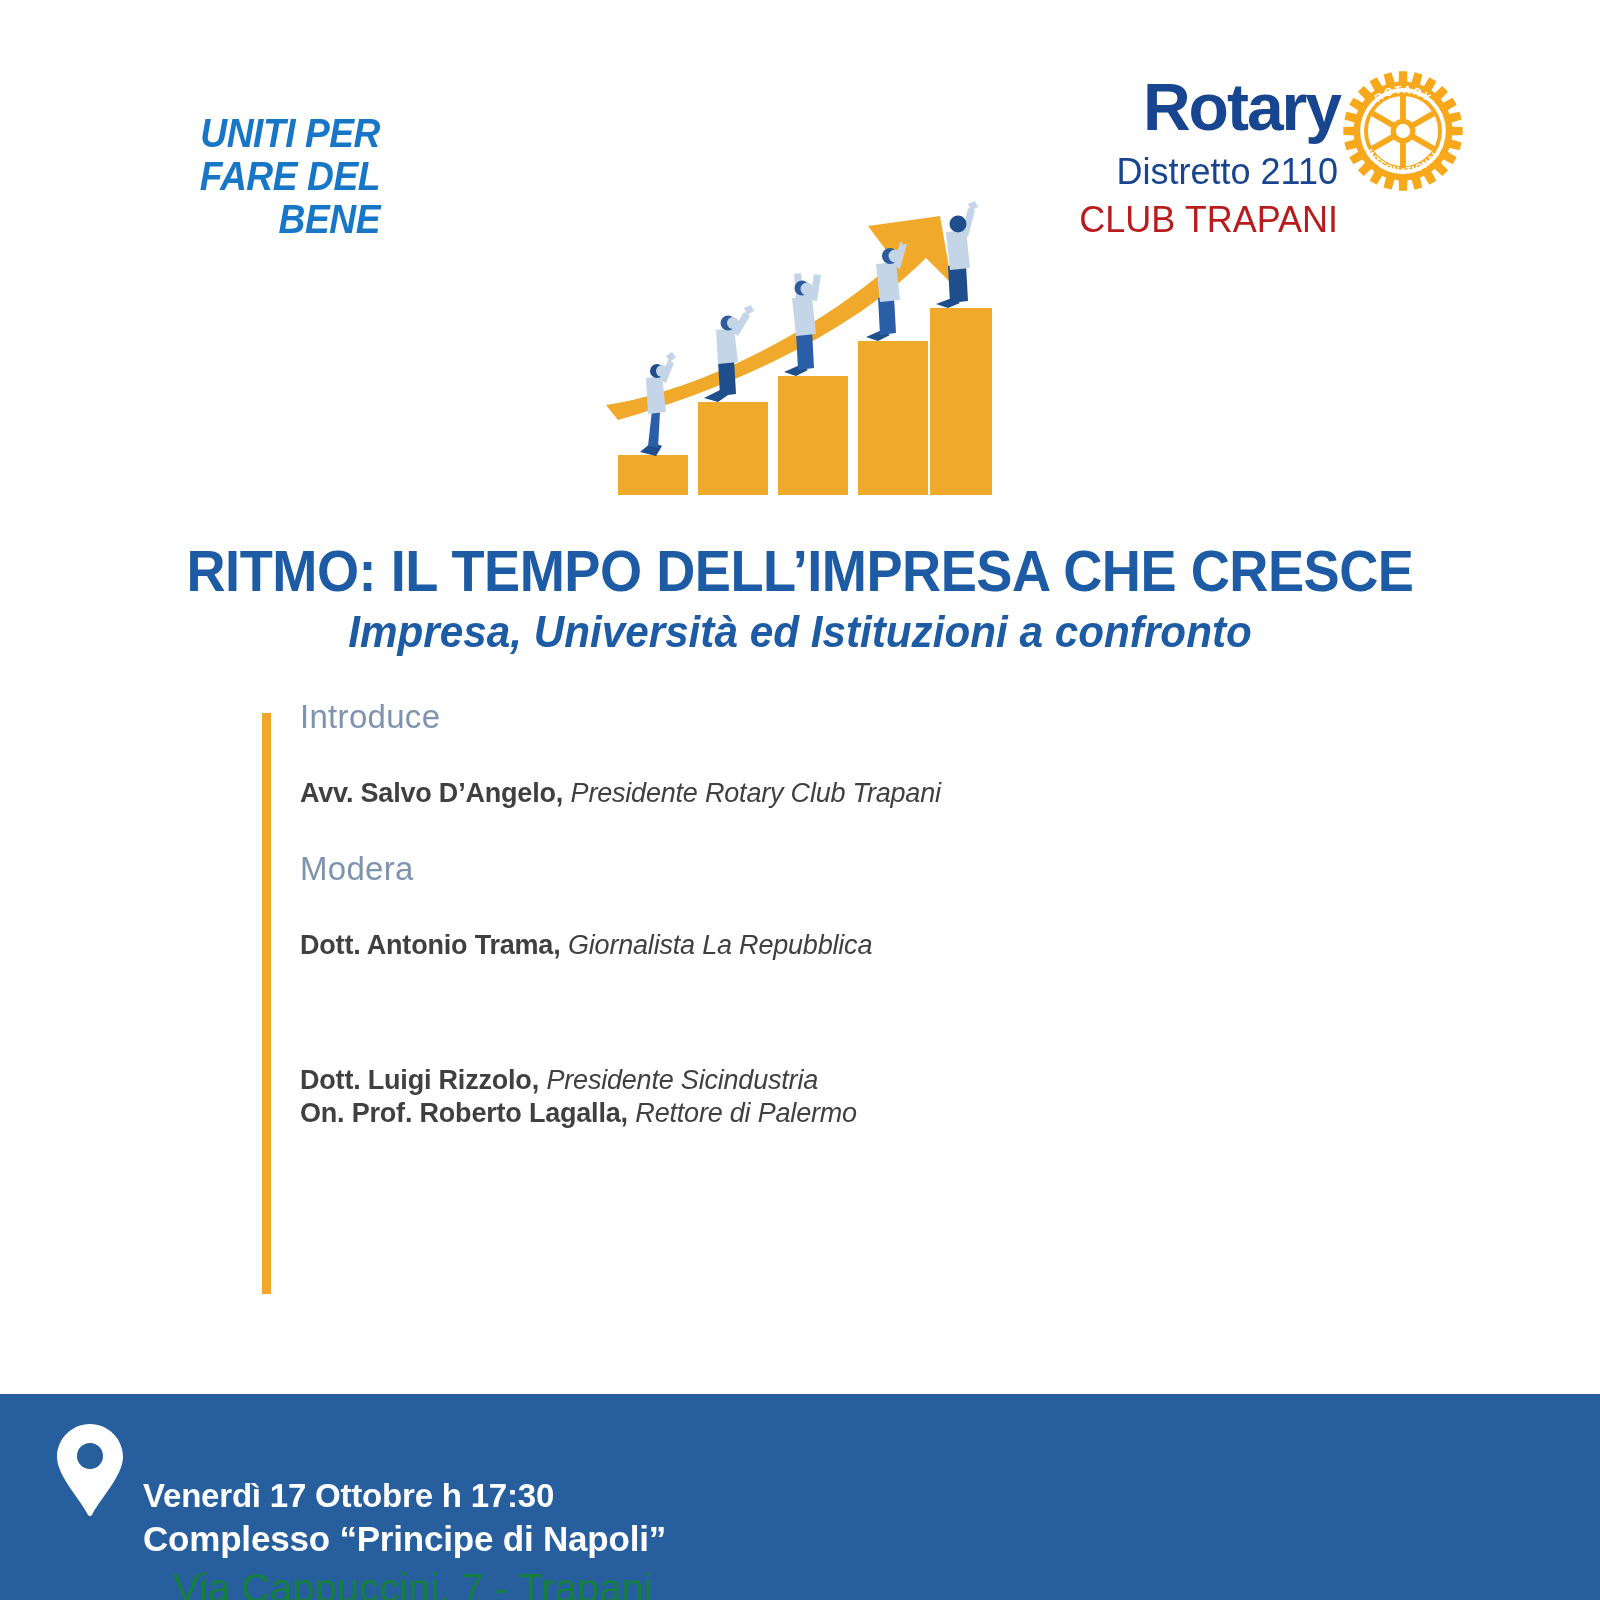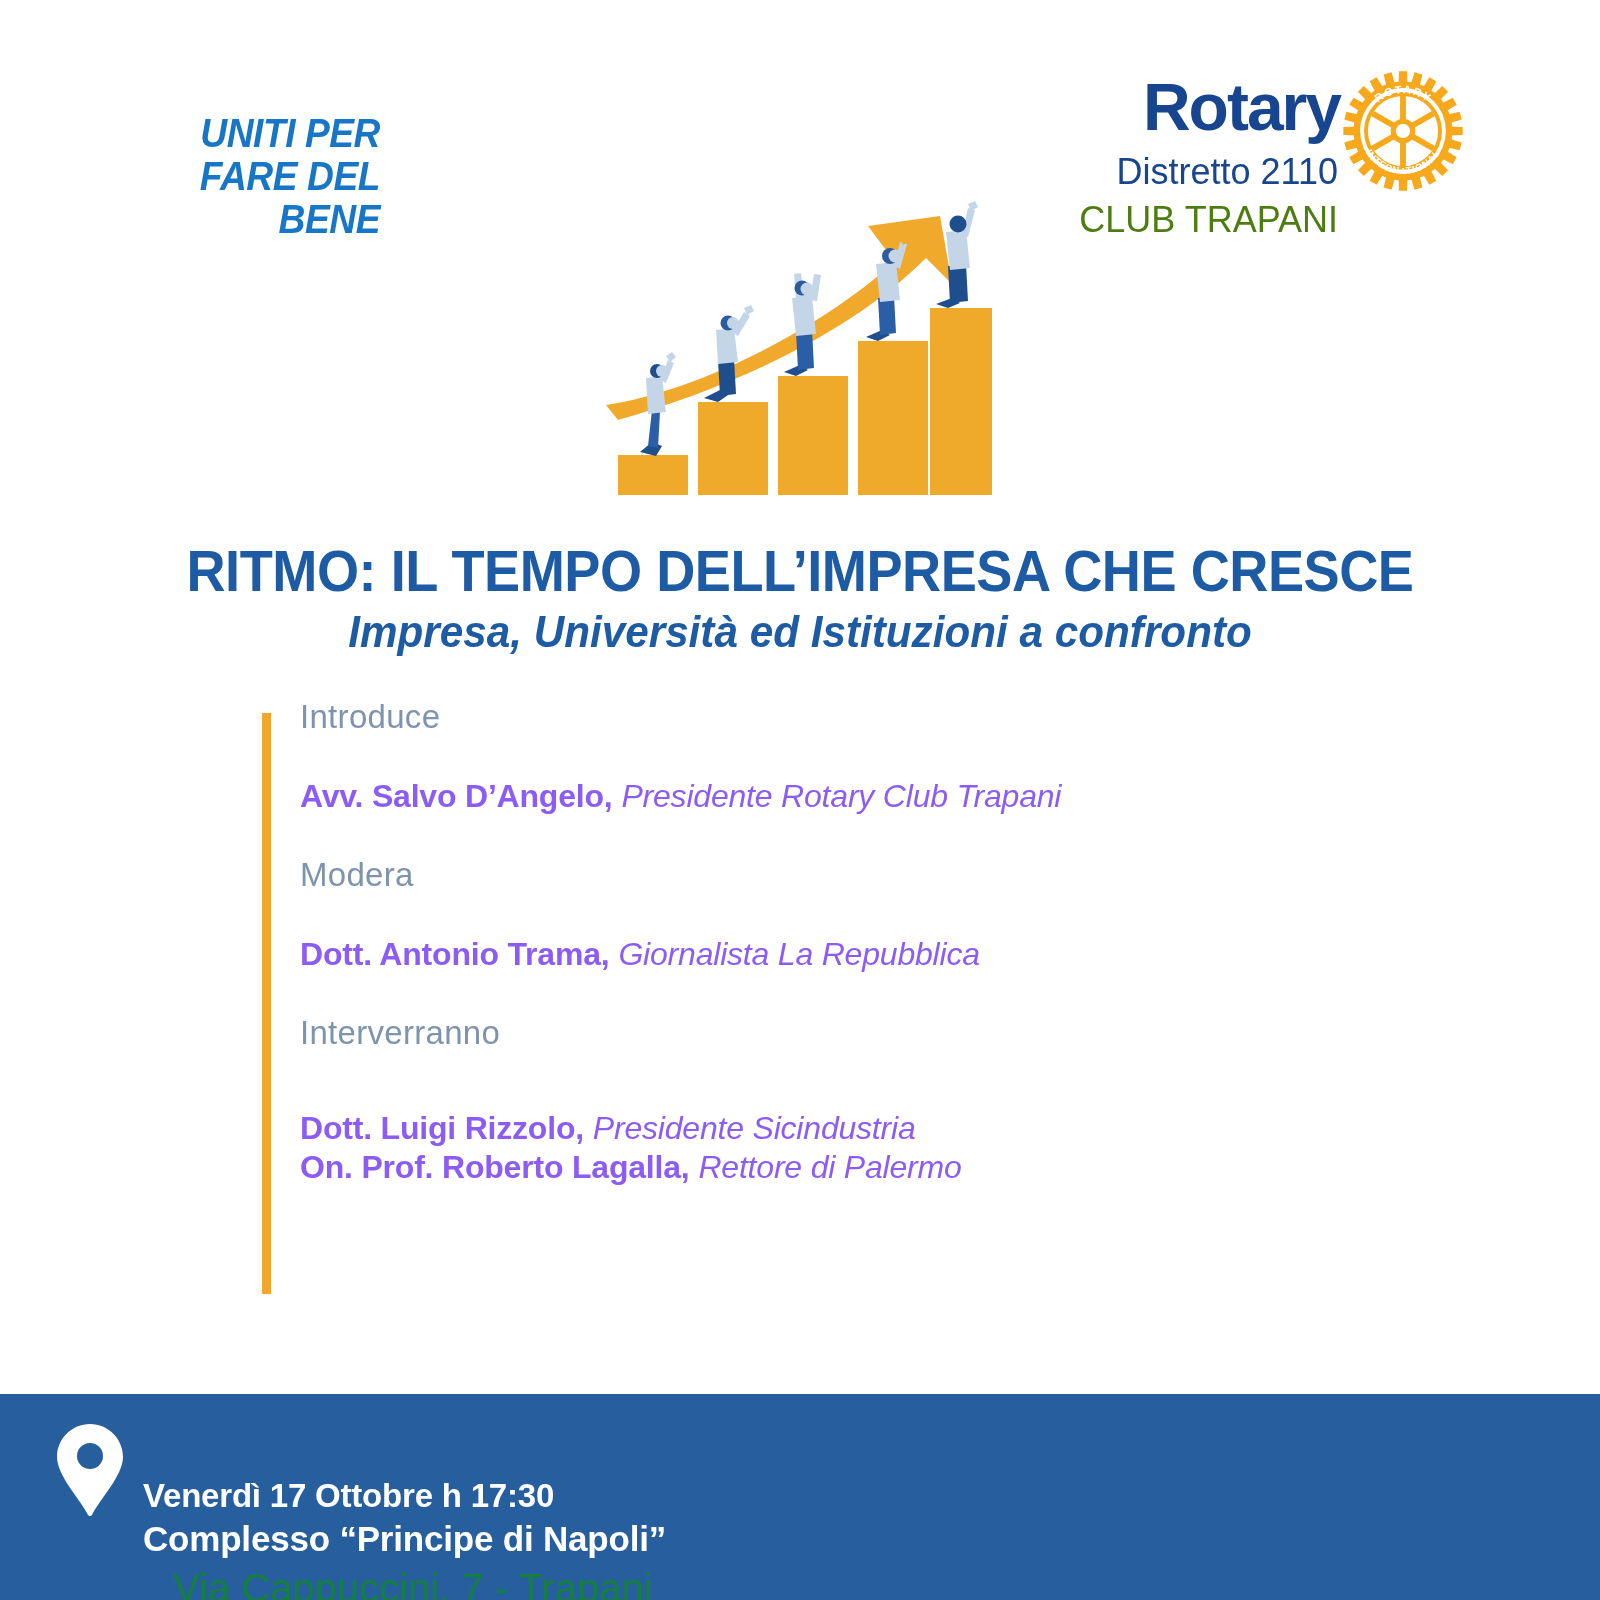--- a/index.html
+++ b/index.html
@@ -62,21 +62,21 @@
     font-size: 36px;
     color: #17458F;
     line-height: 1;
     white-space: nowrap;
   }
   #rotary-club {
     position: absolute;
     right: 122px;
     top: 128px;
     font-size: 36px;
-    color: #4d7c0f;
+    color: #b91c1c;
     line-height: 1;
     white-space: nowrap;
   }
   #rotary-gear {
     position: absolute;
     right: -8px;
     top: -8px;
     width: 130px;
     height: 130px;
   }
@@ -134,23 +134,23 @@
     width: 1180px;
   }
   .sec-label {
     font-size: 33px;
     font-weight: 300;
     color: #7E93AD;
     line-height: 1;
     letter-spacing: 0.3px;
   }
   .person {
-    font-size: 32px;
+    font-size: 27px;
     line-height: 1.22;
-    color: #8b5cf6;
+    color: #404040;
     white-space: nowrap;
   }
   .person .nm {
     font-weight: bold;
     letter-spacing: -0.2px;
   }
   .person .rl {
     font-style: italic;
     font-weight: 500;
     letter-spacing: -0.2px;
@@ -340,21 +340,20 @@
 
     <div class="sp-gap-b"></div>
     <div class="sec-label">Modera</div>
     <div class="sp-gap-c"></div>
     <div class="person">
       <span class="nm">Dott. Antonio Trama,</span>
       <span class="rl">Giornalista La Repubblica</span>
     </div>
 
     <div class="sp-gap-d"></div>
-    <div class="sec-label">Interverranno</div>
     <div class="sp-gap-e"></div>
     <div class="person">
       <span class="nm">Dott. Luigi Rizzolo,</span>
       <span class="rl">Presidente Sicindustria</span>
     </div>
     <div class="person">
       <span class="nm">On. Prof. Roberto Lagalla,</span>
       <span class="rl">Rettore di Palermo</span>
     </div>
   </div>

